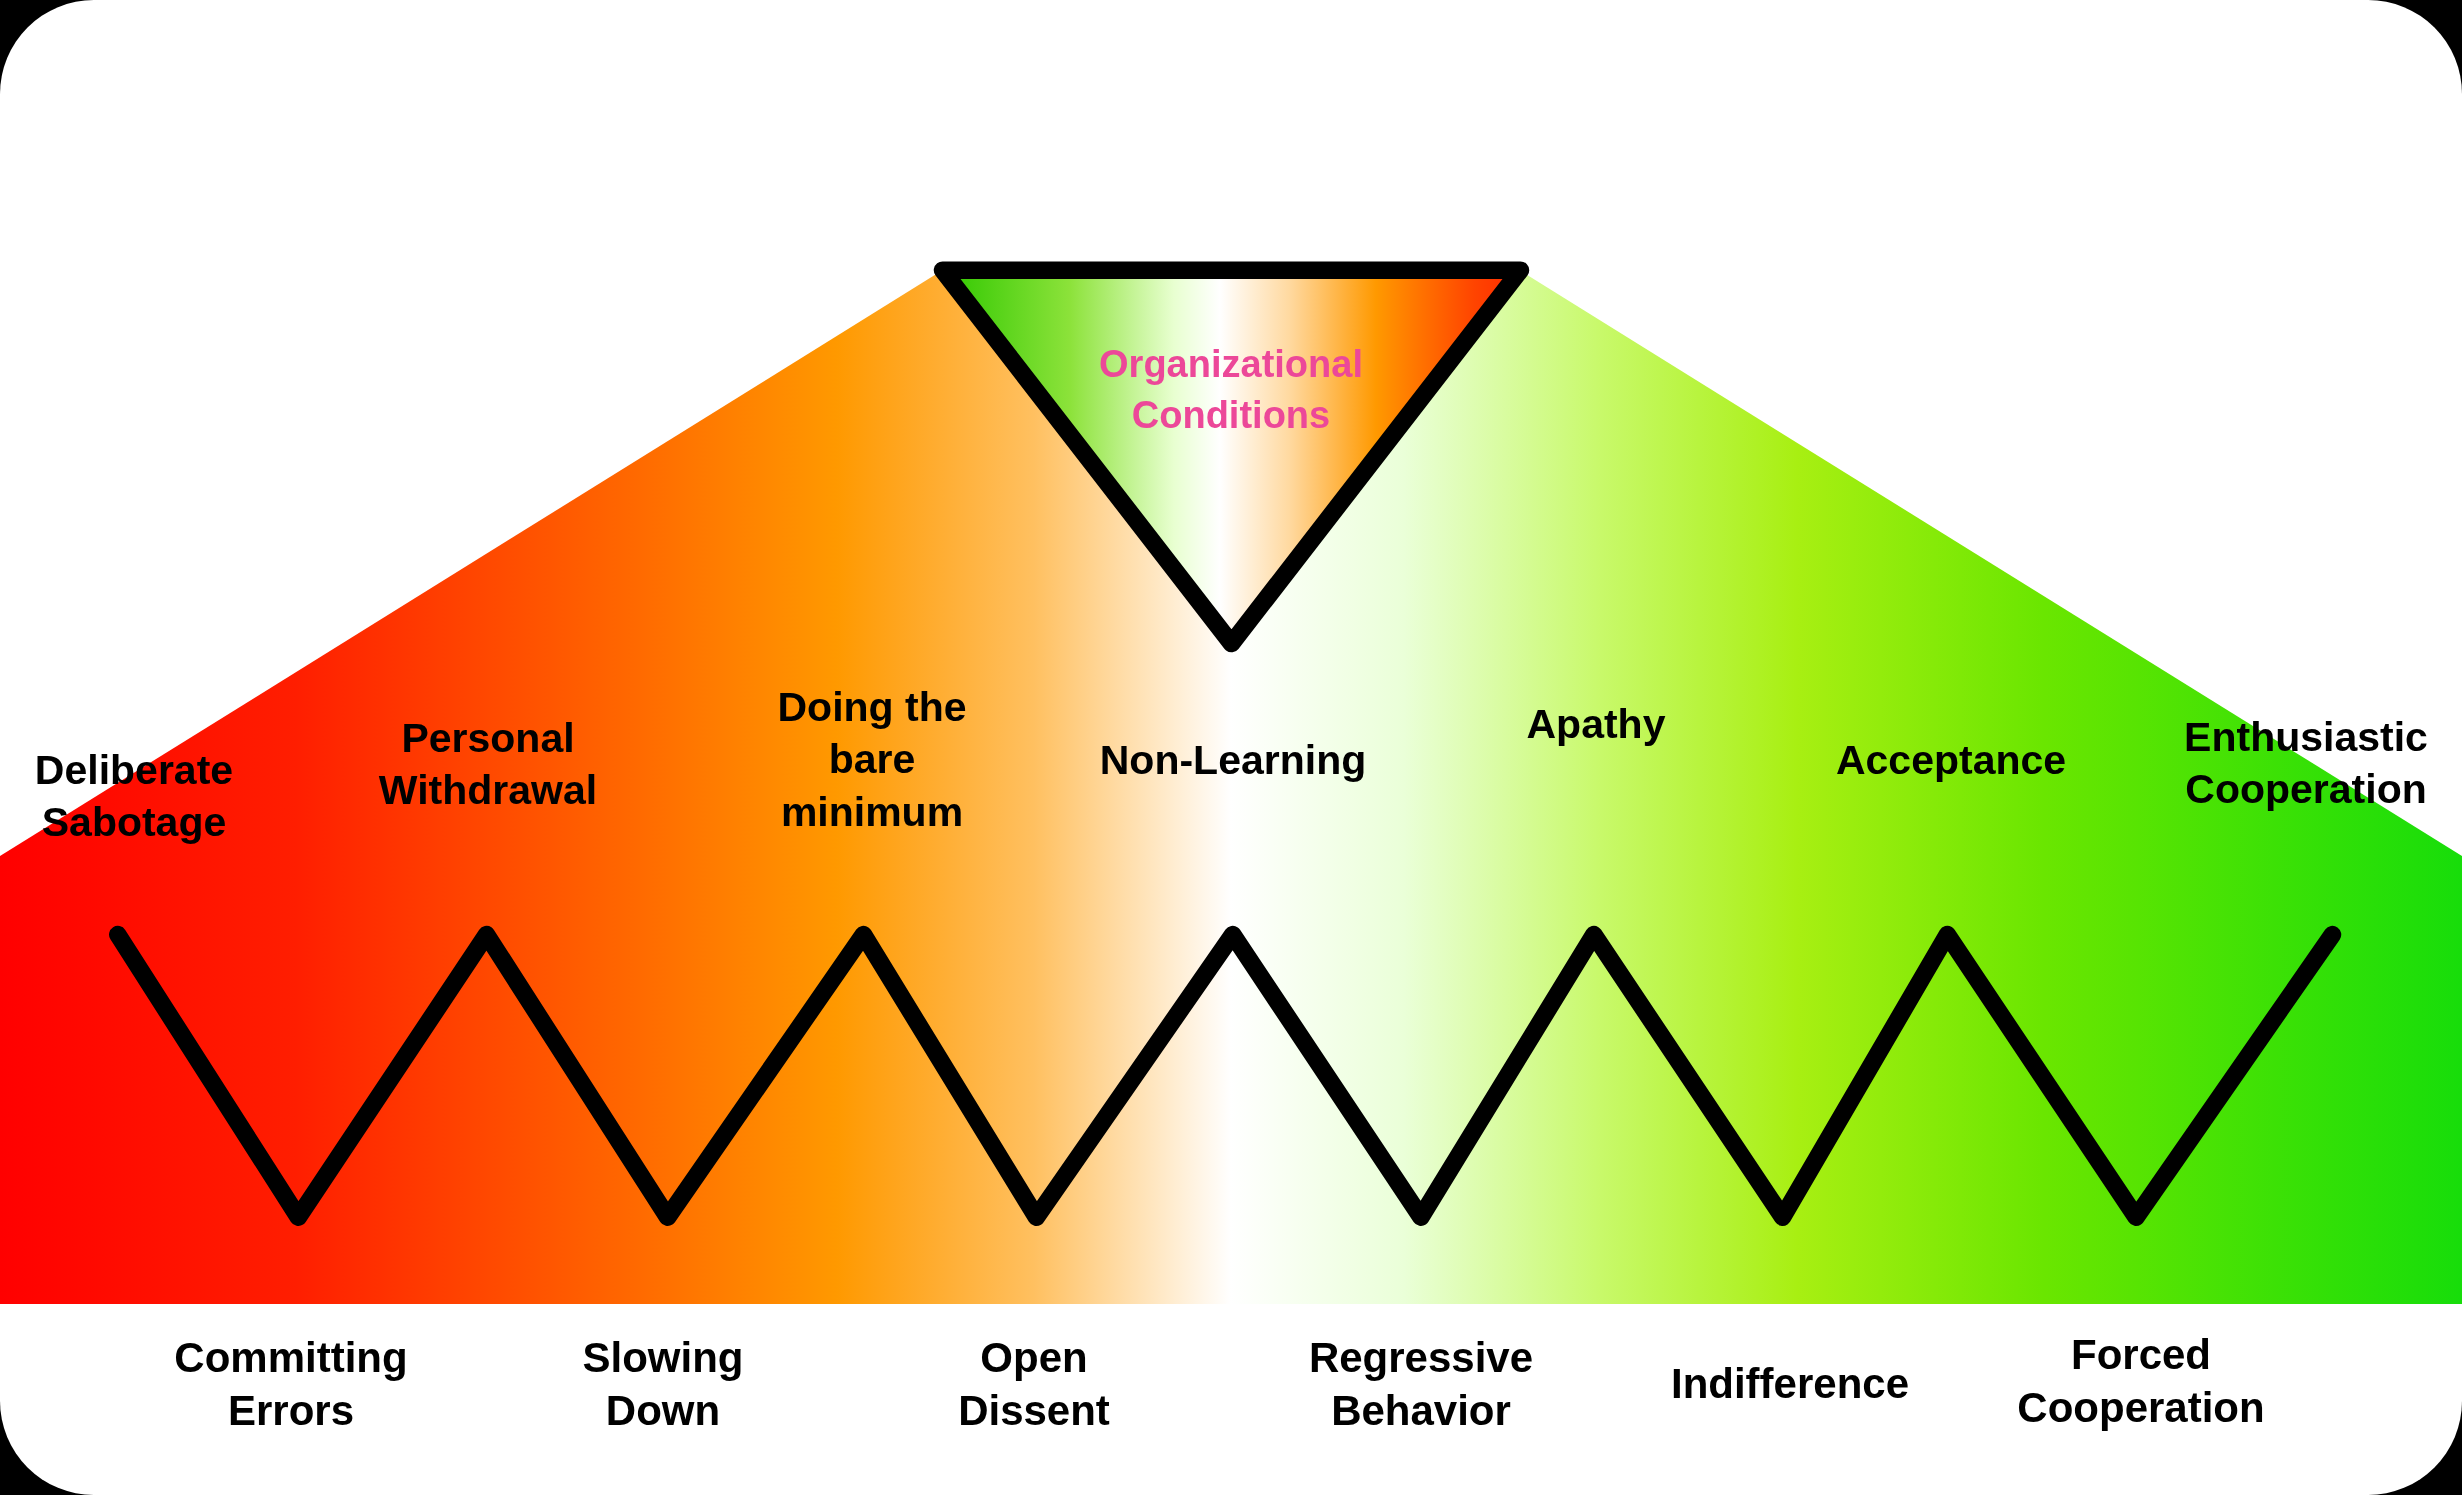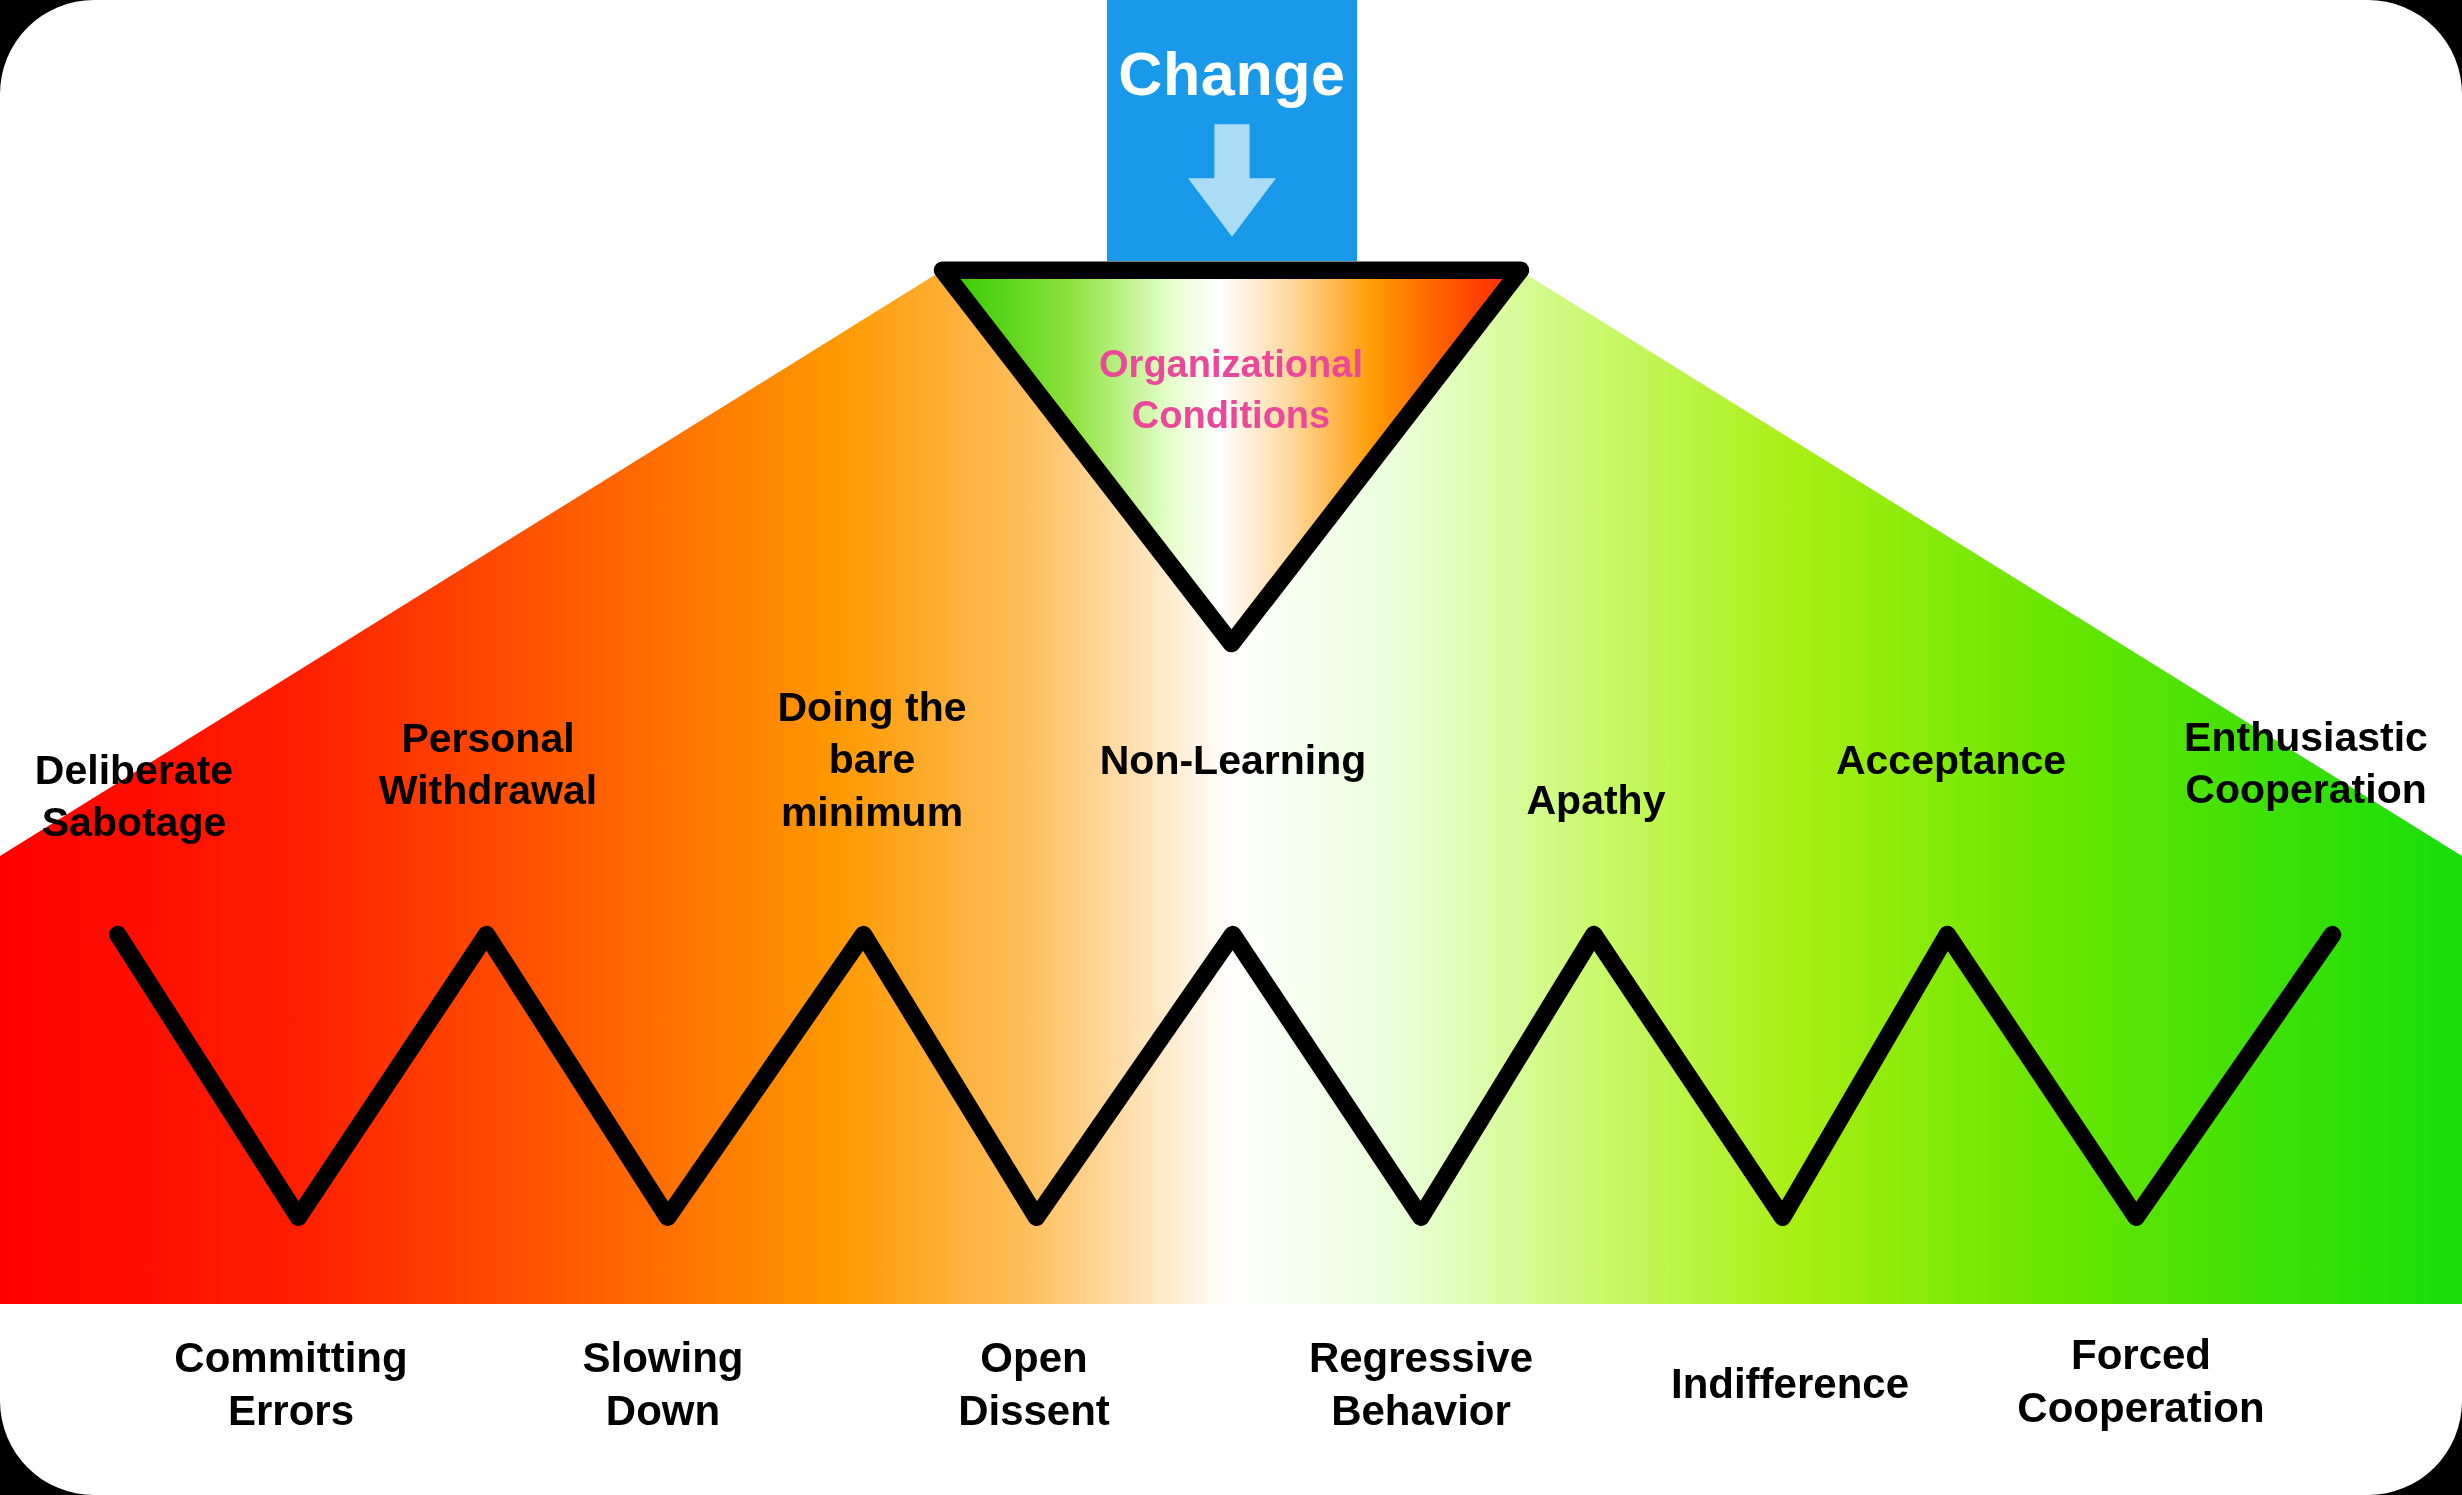--- a/index.html
+++ b/index.html
@@ -145,39 +145,33 @@
           <stop offset="48%" stop-color="#ffffff"></stop>
           <stop offset="60%" stop-color="#ffd9a0"></stop>
           <stop offset="75%" stop-color="#ff9900"></stop>
           <stop offset="92%" stop-color="#ff4400"></stop>
           <stop offset="100%" stop-color="#ff2a00"></stop>
         </linearGradient>
       </defs>
       <polygon points="47,31 1033,31 540,668" fill="url(#triGrad)" stroke="#000000" stroke-width="30" stroke-linejoin="round"></polygon>
     </svg>
 
-    <div class="change-box">
-      <div class="change-label">Change</div>
-      <svg class="down-arrow" viewBox="0 0 150 192">
-        <polygon points="45,0 105,0 105,92 150,92 75,192 0,92 45,92" fill="#aadcf6"></polygon>
-      </svg>
-    </div>
 
     <div class="conditions-label">Organizational
 Conditions</div>
 
     <div class="lbl toplabel" style="left:134px;  top:762px;margin-top:34px;">Deliberate
 Sabotage</div>
     <div class="lbl toplabel" style="left:872px; top:760px;">Doing the
 bare
 minimum</div>
     <div class="lbl toplabel" style="left:488px;  top:764px;">Personal
 Withdrawal</div>
     <div class="lbl toplabel" style="left:1233px; top:760px;">Non-Learning</div>
-    <div class="lbl toplabel" style="left:1596px; top:800px;">Apathy</div>
+    <div class="lbl toplabel" style="left:1596px; top:724px;">Apathy</div>
     <div class="lbl toplabel" style="left:1951px; top:760px;">Acceptance</div>
     <div class="lbl toplabel" style="left:2306px; top:763px;">Enthusiastic
 Cooperation</div>
 
     <div class="lbl bottomlabel" style="left:291px;  top:1384px;">Committing
 Errors</div>
     <div class="lbl bottomlabel" style="left:663px; top:1384px;">Slowing
 Down</div>
     <div class="lbl bottomlabel" style="left:1421px; top:1384px;">Regressive
 Behavior</div>

